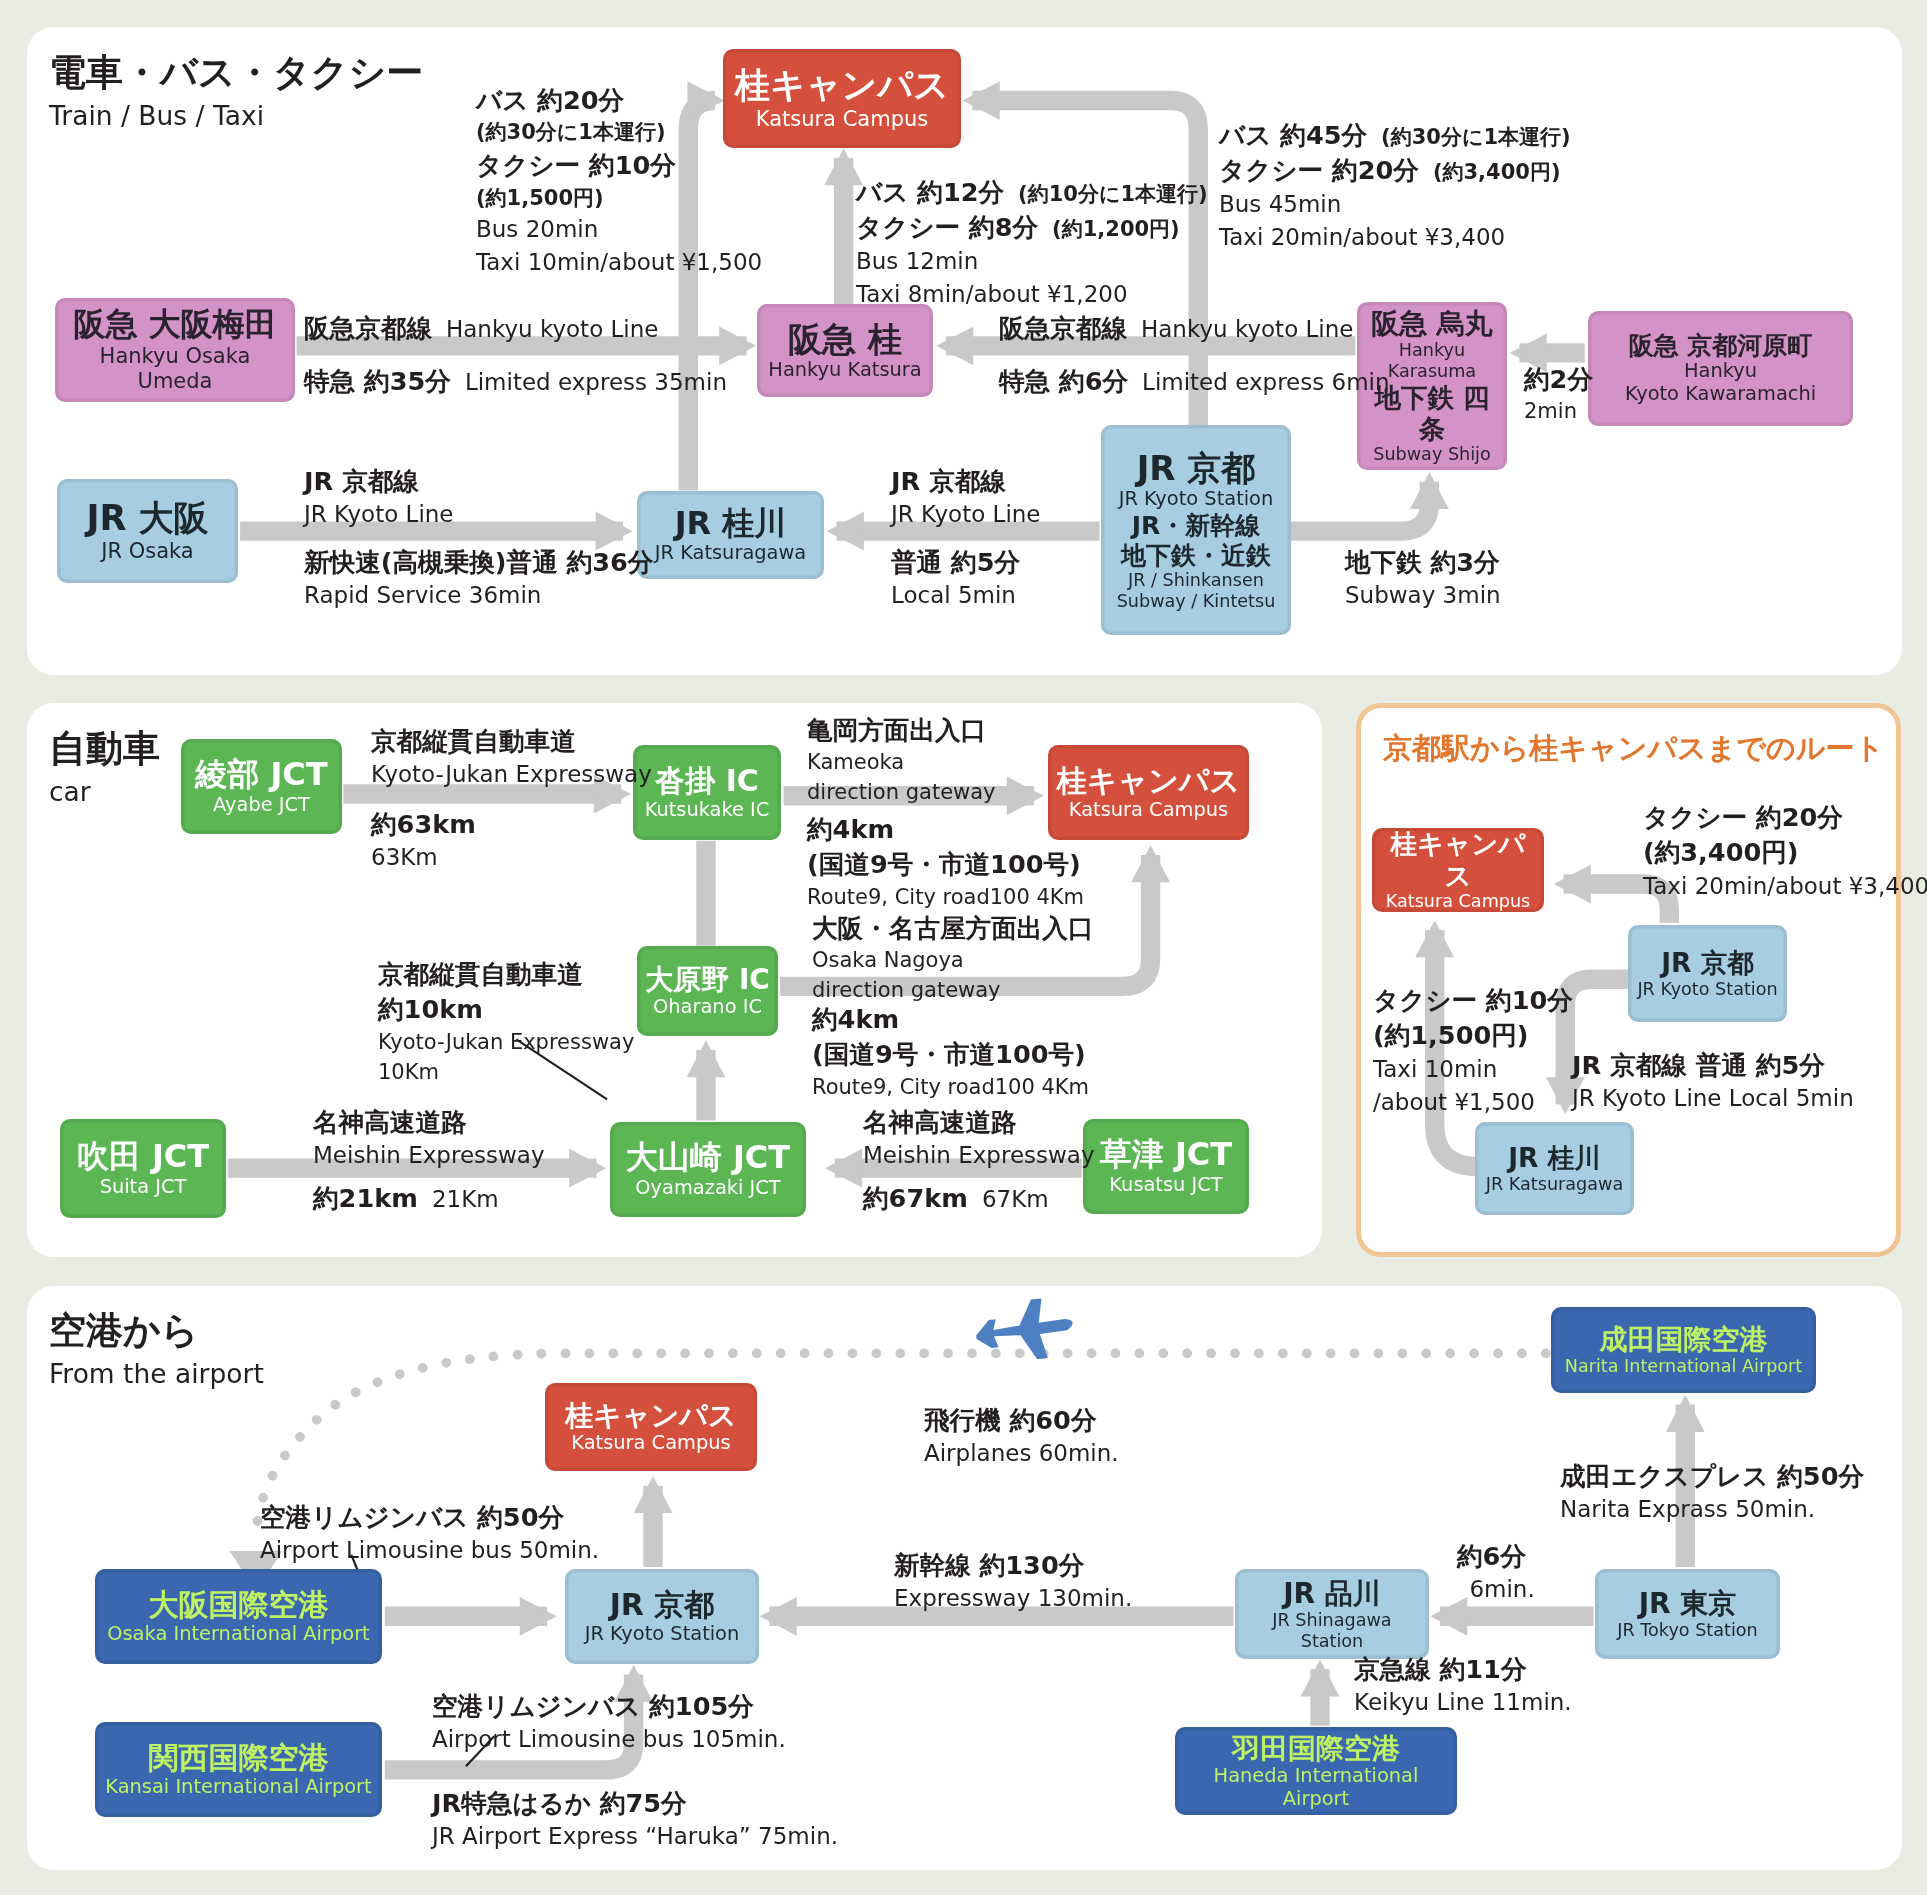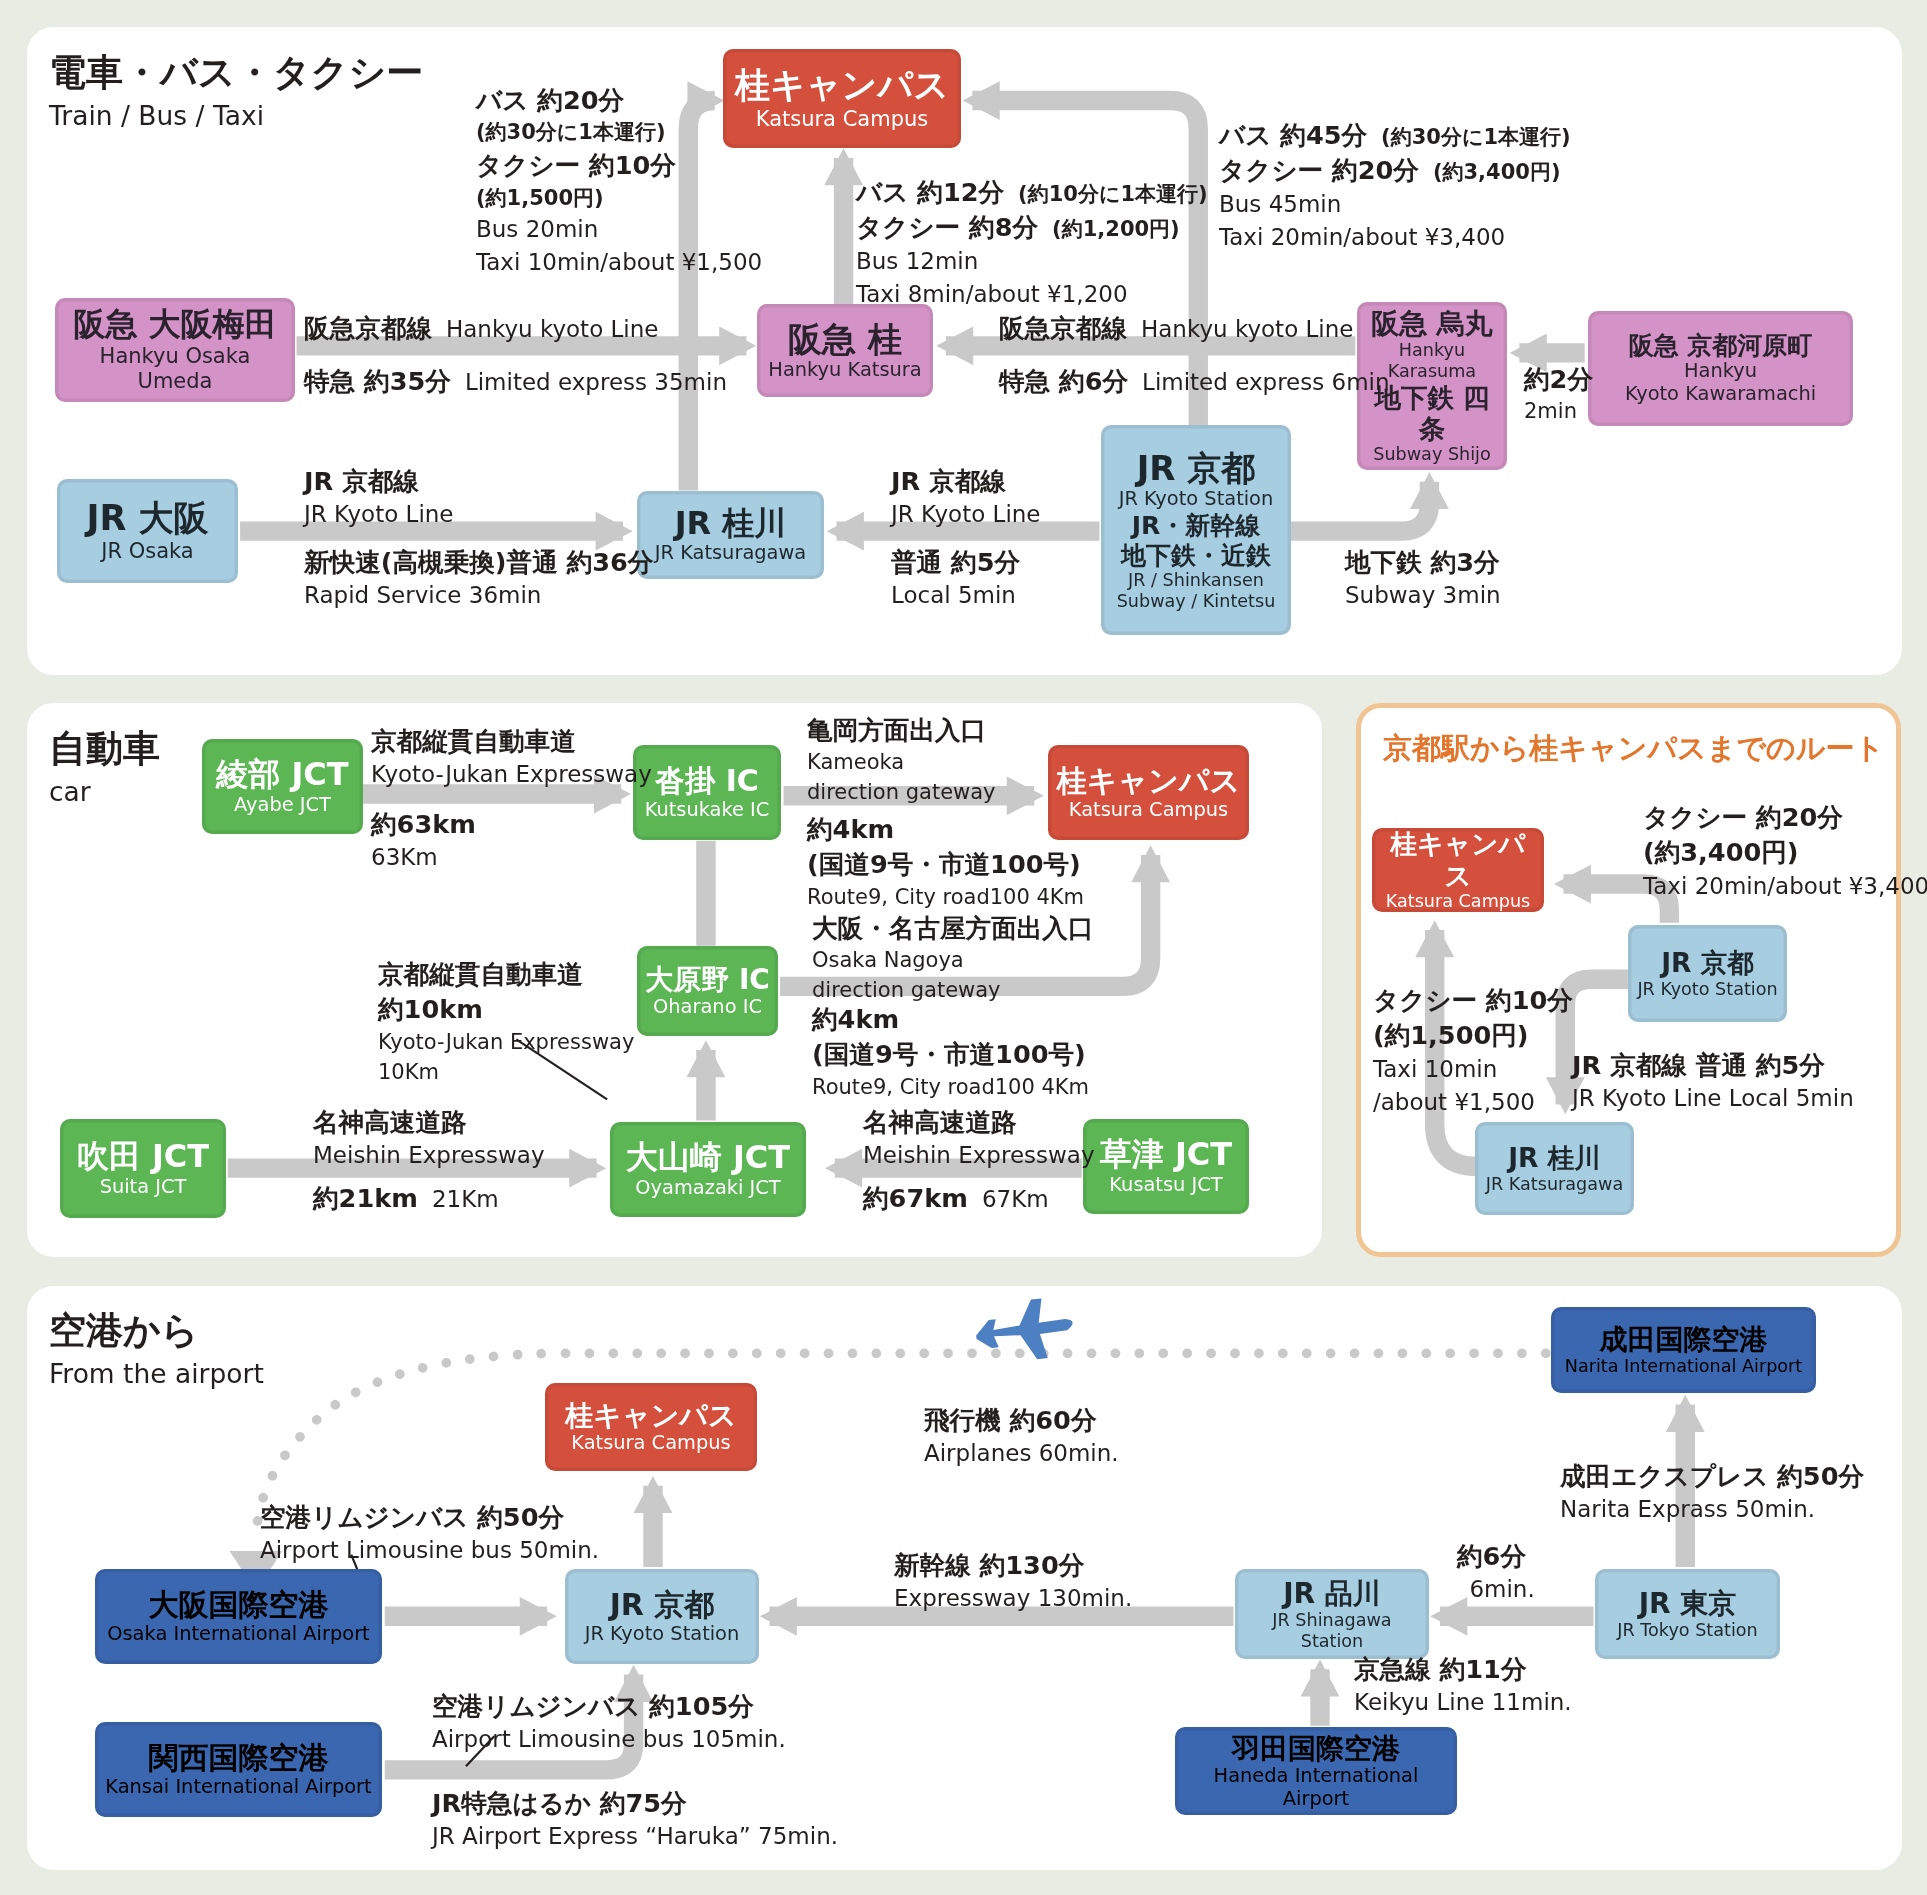--- a/index.html
+++ b/index.html
@@ -8,21 +8,21 @@
   .panel{position:absolute;background:#ffffff;border-radius:26.5px;}
   #route-panel{border:5.3px solid #f0c493;border-radius:25px;box-sizing:border-box;}
   svg.arrows{position:absolute;left:0;top:0;}
   .node{position:absolute;display:flex;flex-direction:column;align-items:center;justify-content:center;
     text-align:center;border-radius:10px;line-height:1.18;padding:3.5px 5.3px;box-sizing:border-box;
     box-shadow:inset 0 0 0 3.5px rgba(0,0,0,0.07);}
   .red{background:#d5503c;color:#ffffff;}
   .pink{background:#d493c6;color:#2b2230;}
   .blue{background:#a7cde1;color:#1d272e;}
   .green{background:#5cb654;color:#ffffff;}
-  .navy{background:#3a67af;color:#000000;}
+  .navy{background:#3a67af;color:#bef264;}
   .njp{font-weight:bold;font-size:35px;}
   .nen{font-size:21px;}
   .f38{font-size:34px}.f36{font-size:32px}.f34{font-size:30px}.f32{font-size:28px}
   .f30{font-size:26.5px}.f28{font-size:25px}.f26{font-size:23px}
   .f25{font-size:22px}.f24{font-size:21px}.f22{font-size:19.4px}.f20{font-size:17.6px}
   .lbl{position:absolute;line-height:1.3;white-space:nowrap;}
   .lbl>div{margin:2.6px 0;}
   .b{font-weight:bold;font-size:25.6px;}
   .bs{font-weight:bold;font-size:21px;}
   .e{font-size:23px;font-weight:normal;}
@@ -222,21 +222,21 @@
   <div class="lbl" style="left:1345px;top:543px;">
     <div class="b">地下鉄 約3分</div>
     <div class="e">Subway 3min</div>
   </div>
 
   <div class="lbl" style="left:49px;top:722px;">
     <div class="hjp">自動車</div>
     <div class="hen">car</div>
   </div>
 
-  <div class="node green" style="left:181px;top:739px;width:161px;height:95px;margin-left:21px;">
+  <div class="node green" style="left:181px;top:739px;width:161px;height:95px;">
     <div class="njp f36">綾部 JCT</div>
     <div class="nen f22">Ayabe JCT</div>
   </div>
   <div class="node green" style="left:633px;top:745px;width:148px;height:95px;">
     <div class="njp f34">沓掛 IC</div>
     <div class="nen f22">Kutsukake IC</div>
   </div>
   <div class="node red" style="left:1048px;top:745px;width:201px;height:95px;">
     <div class="njp f34">桂キャンパス</div>
     <div class="nen f22">Katsura Campus</div>

